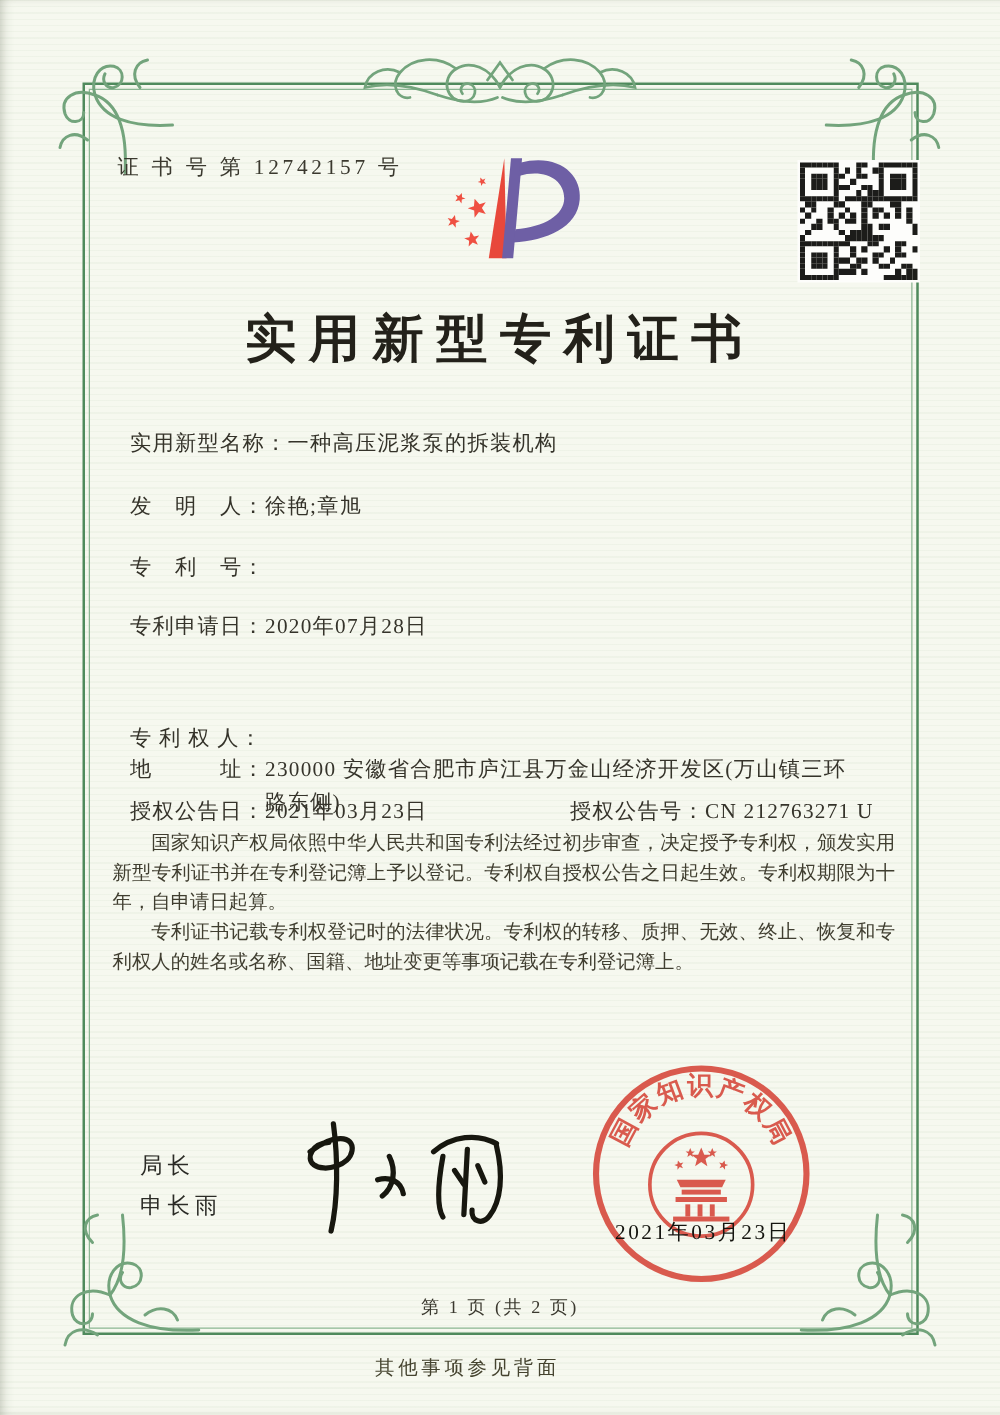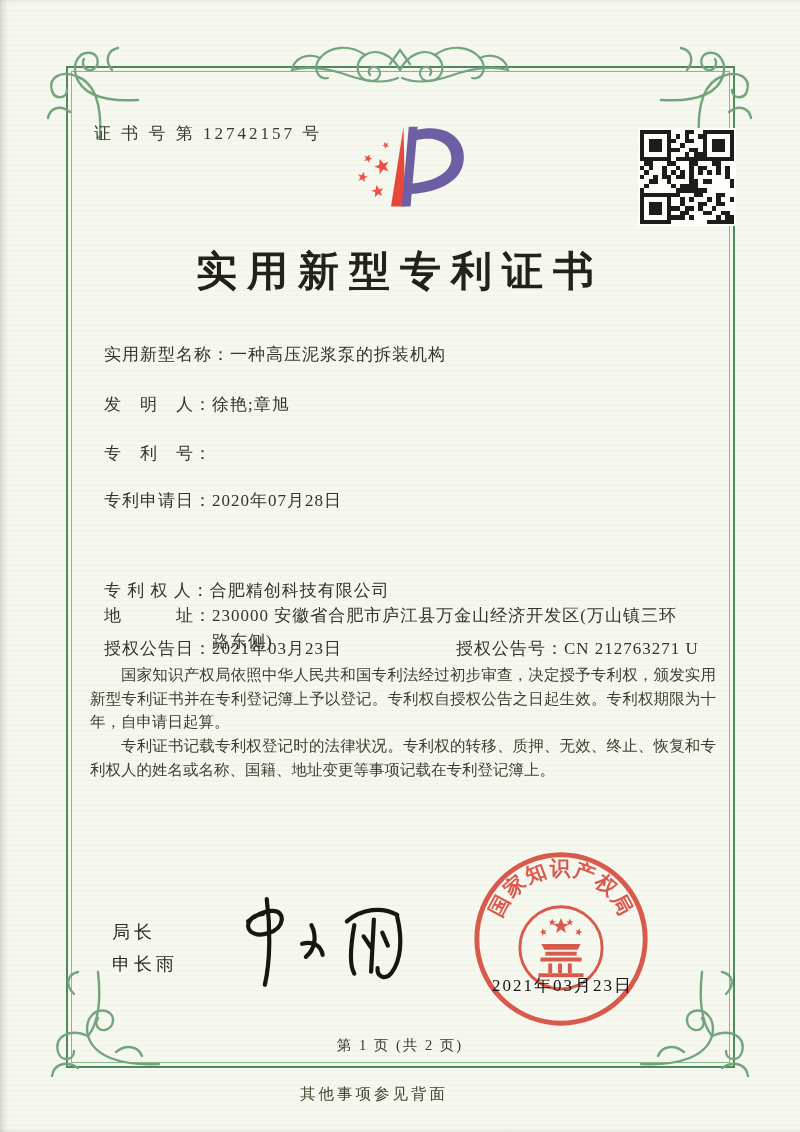--- a/index.html
+++ b/index.html
@@ -609,21 +609,20 @@
   </div>
   <div class="row row-patno">
     <span class="lab">专　利　号：</span>
   </div>
   <div class="row row-filing">
     <span class="lab">专利申请日：</span>
     <span class="val">2020年07月28日</span>
   </div>
   <div class="row row-patentee">
     <span class="lab">专 利 权 人：</span>
-    <span class="val">合肥精创科技有限公司</span>
   </div>
   <div class="row row-address">
     <span class="lab">地　　　址：</span>
     <span class="val" style="max-width:468px;">230000 安徽省合肥市庐江县万金山经济开发区(万山镇三环路东侧)</span>
   </div>
   <div class="row row-grant" style="left:104px;width:614px;font-size:17px;line-height:26px;">
     <span class="grant-left">
       <span>授权公告日：</span><span>2021年03月23日</span>
     </span>
     <span class="grant-no">

